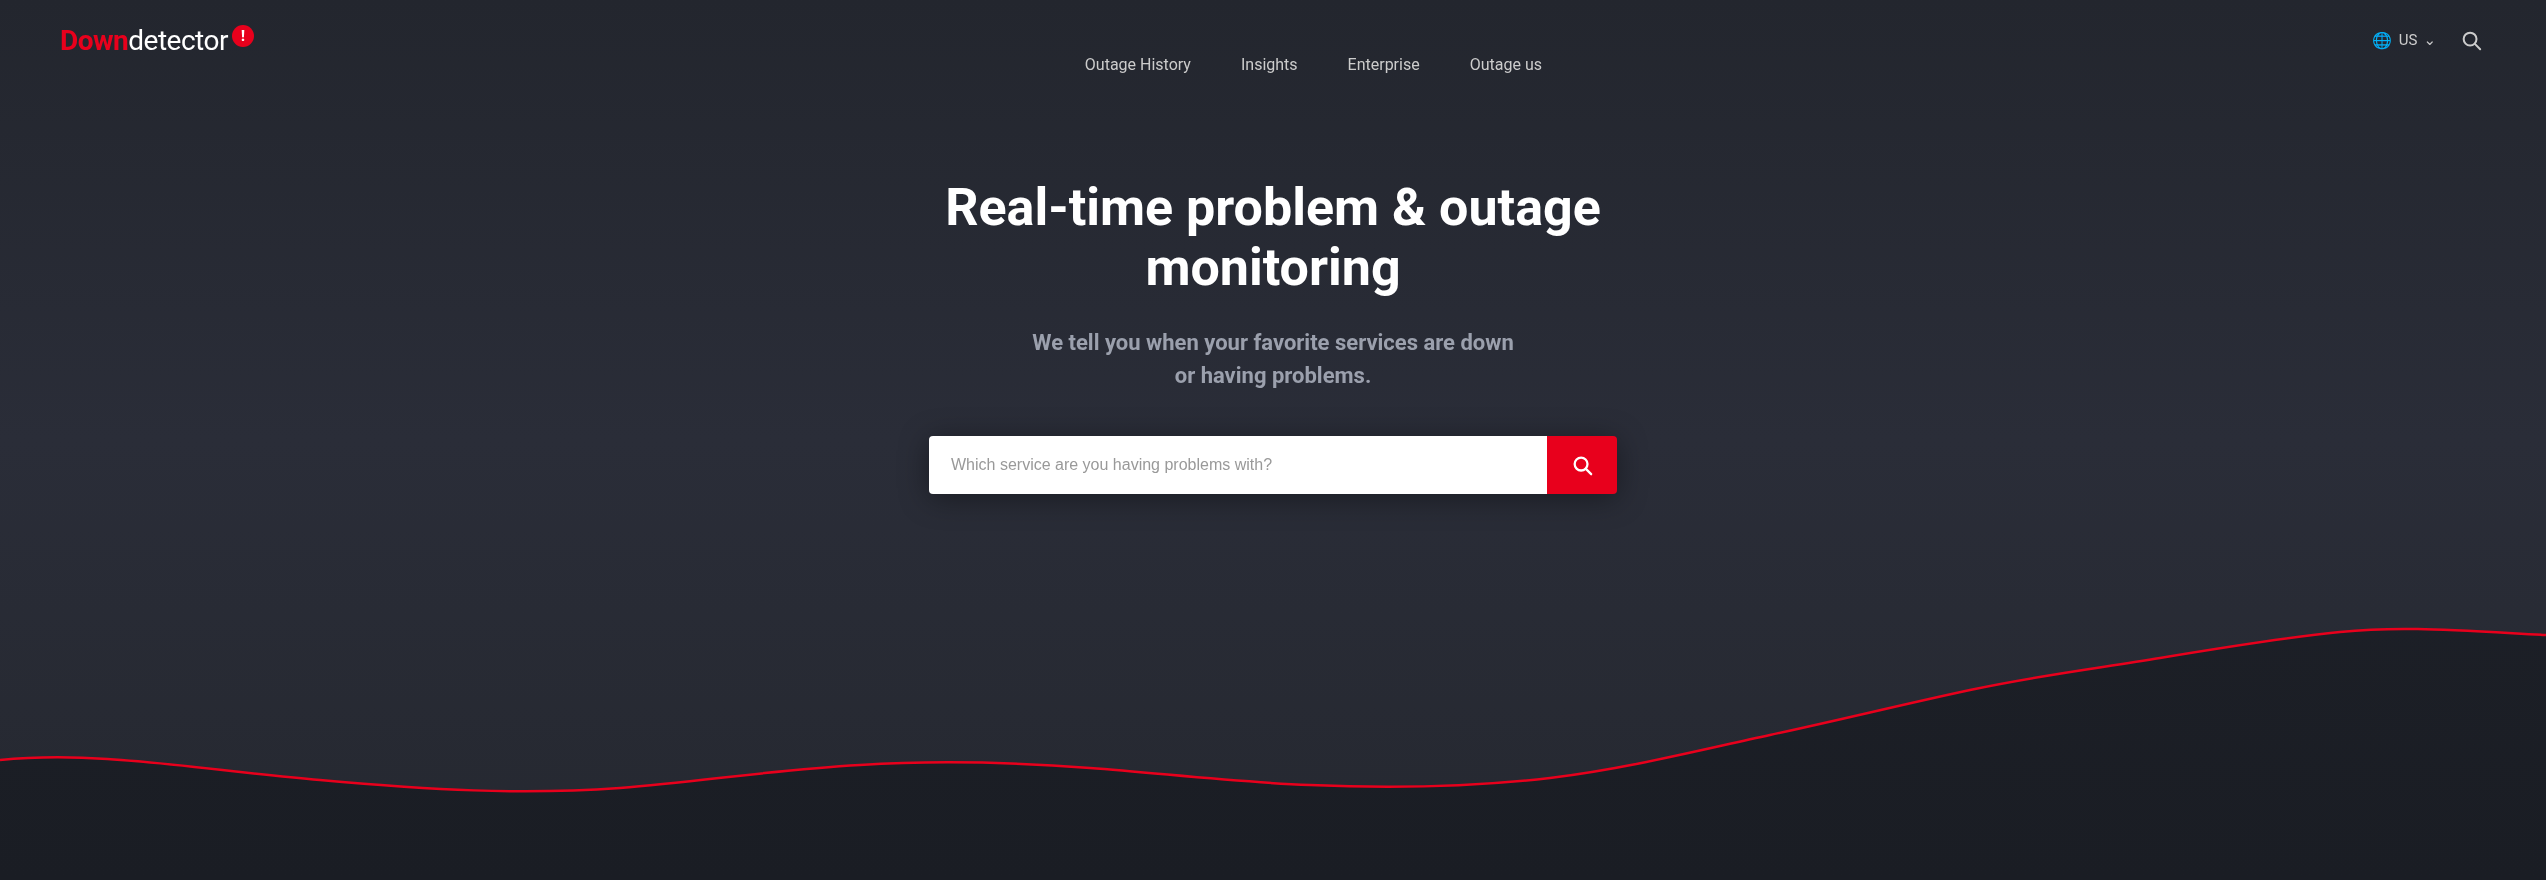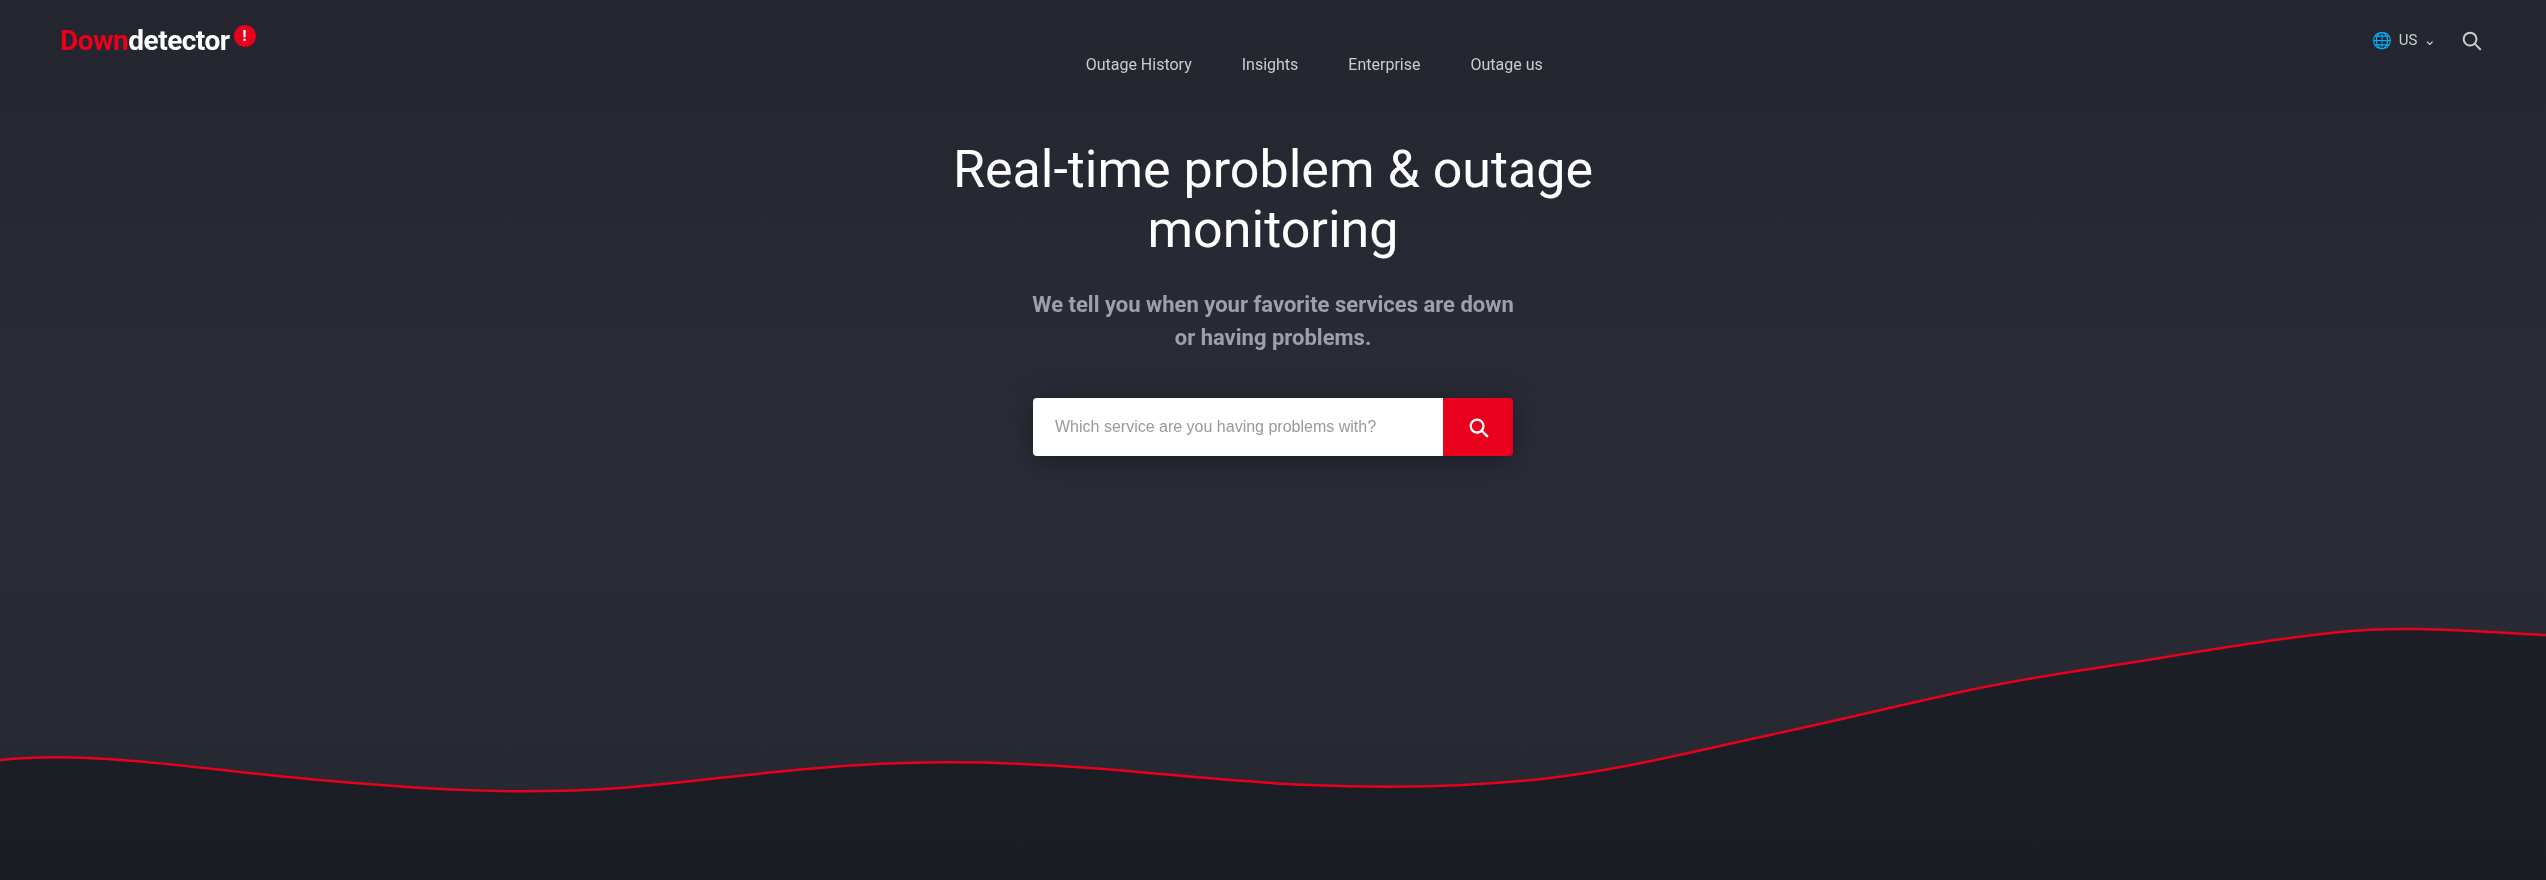--- a/index.html
+++ b/index.html
@@ -42,21 +42,21 @@
 
     .logo-down {
       font-size: 28px;
       font-weight: 700;
       color: #e8001c;
       letter-spacing: -0.5px;
     }
 
     .logo-detector {
       font-size: 28px;
-      font-weight: 700;
+      font-weight: 400;
       color: #ffffff;
       letter-spacing: -0.5px;
     }
 
     .logo-badge {
       display: inline-flex;
       align-items: center;
       justify-content: center;
       width: 22px;
       height: 22px;
@@ -124,39 +124,40 @@
       align-items: center;
       justify-content: center;
       text-align: center;
       padding: 60px 20px 40px;
       position: relative;
       z-index: 5;
     }
 
     .hero-title {
       font-size: 52px;
-      font-weight: 400;
+      font-weight: 700;
       color: #ffffff;
       line-height: 1.15;
       margin-bottom: 28px;
       max-width: 900px;
+      margin-top: 38px;
     }
 
     .hero-subtitle {
       font-size: 22px;
       font-weight: 700;
       color: #9ba0ad;
       line-height: 1.5;
       margin-bottom: 44px;
       max-width: 700px;
     }
 
     .search-container {
       display: flex;
-      width: 480px;
+      width: 688px;
       max-width: 90vw;
       border-radius: 4px;
       overflow: hidden;
       box-shadow: 0 4px 30px rgba(0,0,0,0.4);
     }
 
     .search-input {
       flex: 1;
       padding: 18px 22px;
       font-size: 16px;

